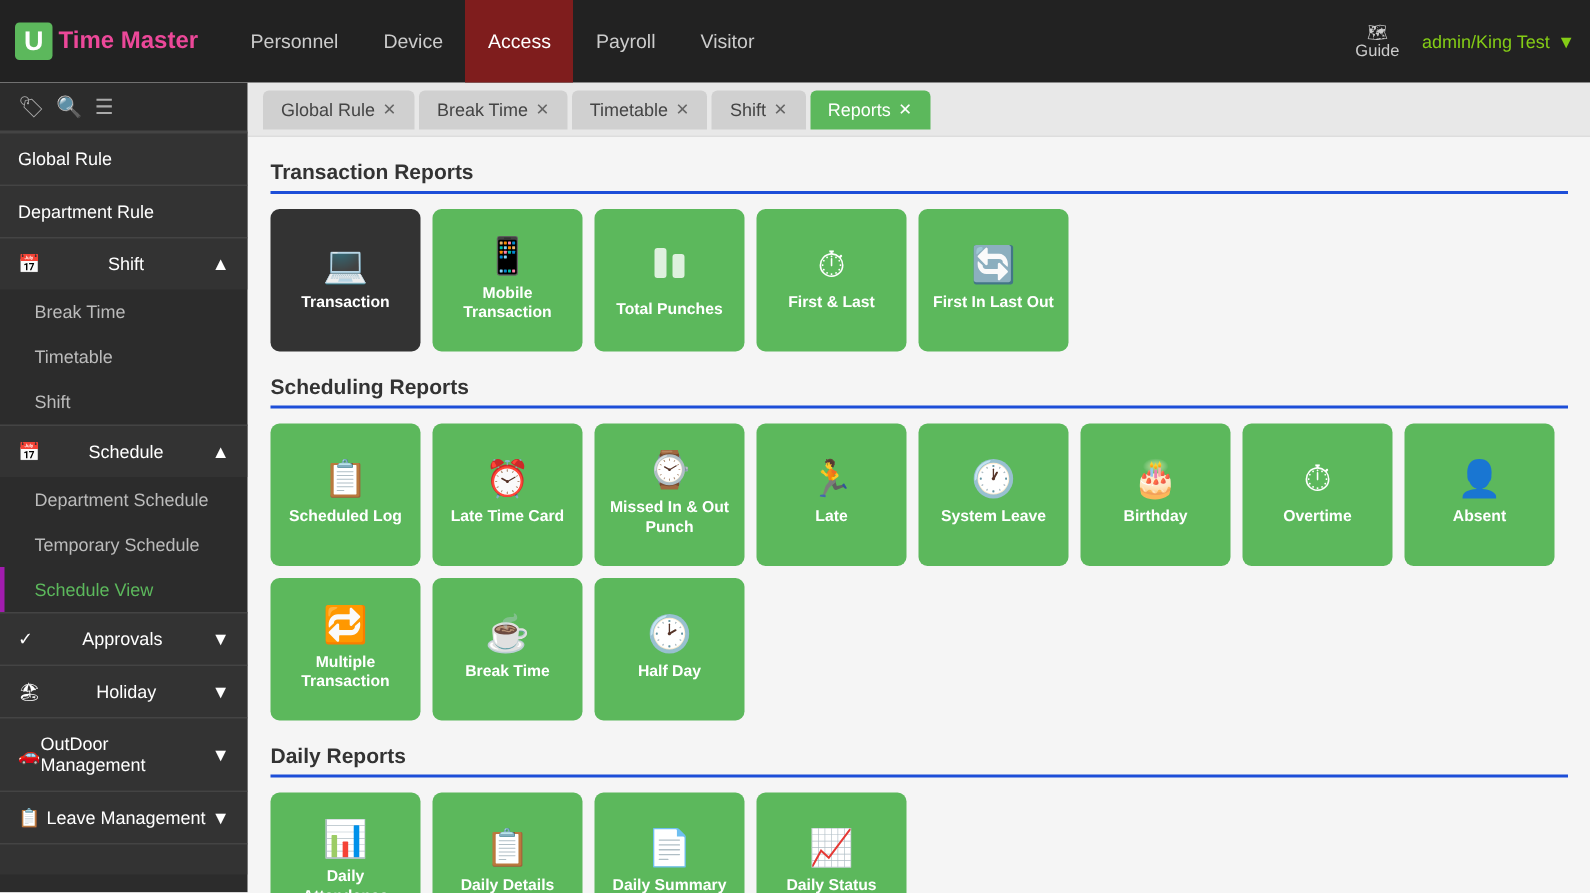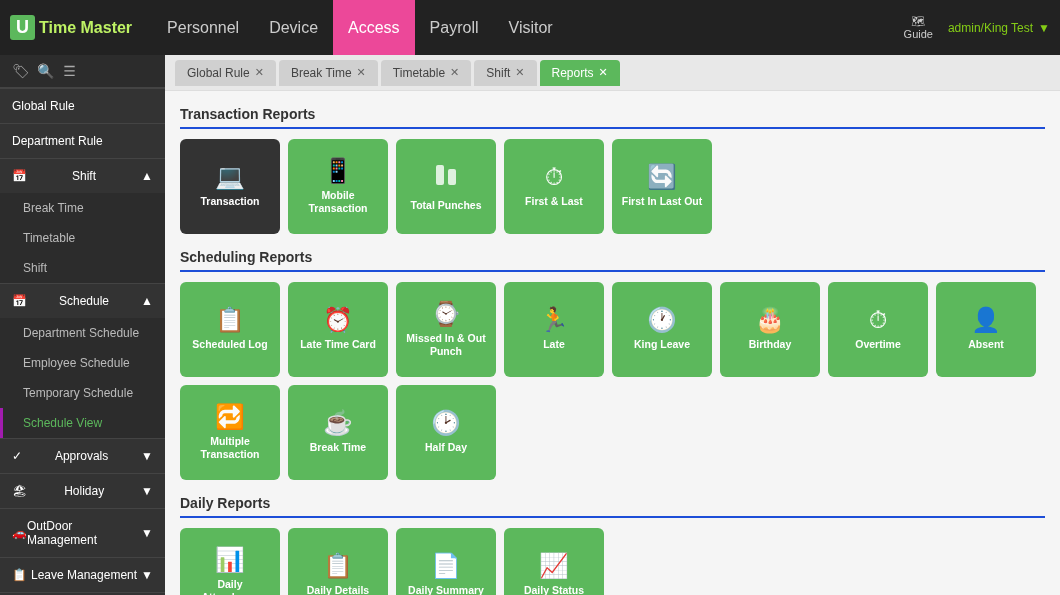--- a/index.html
+++ b/index.html
@@ -22,32 +22,32 @@
     }
     .logo-u {
       background: #5cb85c;
       color: #fff;
       font-weight: bold;
       font-size: 18px;
       padding: 2px 6px;
       border-radius: 3px;
       margin-right: 4px;
     }
-    .logo-text { color: #bef264; font-size: 16px; font-weight: bold; }
+    .logo-text { color: #ec4899; font-size: 16px; font-weight: bold; }
     .nav-items { display: flex; flex: 1; }
     .nav-item {
       color: #ccc;
       padding: 0 15px;
       height: 55px;
       display: flex;
       align-items: center;
       cursor: pointer;
-      font-size: 16px;
-    }
-    .nav-item:hover, .nav-item.active { color: #fff; background: #ec4899; }
+      font-size: 13px;
+    }
+    .nav-item:hover, .nav-item.active { color: #fff; background: #7f1d1d; }
     .nav-right {
       display: flex;
       align-items: center;
       gap: 15px;
     }
     .guide-btn {
       display: flex;
       flex-direction: column;
       align-items: center;
       color: #ccc;
@@ -223,21 +223,20 @@
     <div class="sidebar-item">Break Time</div>
     <div class="sidebar-item">Timetable</div>
     <div class="sidebar-item">Shift</div>
 
     <div class="sidebar-section-header">
       <span>📅</span>
       <span>Schedule</span>
       <span>▲</span>
     </div>
     <div class="sidebar-item">Department Schedule</div>
-    <div class="sidebar-item">Employee Schedule</div>
     <div class="sidebar-item">Temporary Schedule</div>
     <div class="sidebar-item active">Schedule View</div>
 
     <div class="sidebar-section-header">
       <span>✓</span>
       <span>Approvals</span>
       <span>▼</span>
     </div>
 
     <div class="sidebar-section-header">
@@ -335,21 +334,21 @@
         <div class="report-card green">
           <span class="card-icon">⌚</span>
           <span class="card-label">Missed In &amp; Out Punch</span>
         </div>
         <div class="report-card green">
           <span class="card-icon">🏃</span>
           <span class="card-label">Late</span>
         </div>
         <div class="report-card green">
           <span class="card-icon">🕐</span>
-          <span class="card-label">King Leave</span>
+          <span class="card-label">System Leave</span>
         </div>
         <div class="report-card green">
           <span class="card-icon">🎂</span>
           <span class="card-label">Birthday</span>
         </div>
         <div class="report-card green">
           <span class="card-icon">⏱</span>
           <span class="card-label">Overtime</span>
         </div>
         <div class="report-card green">

